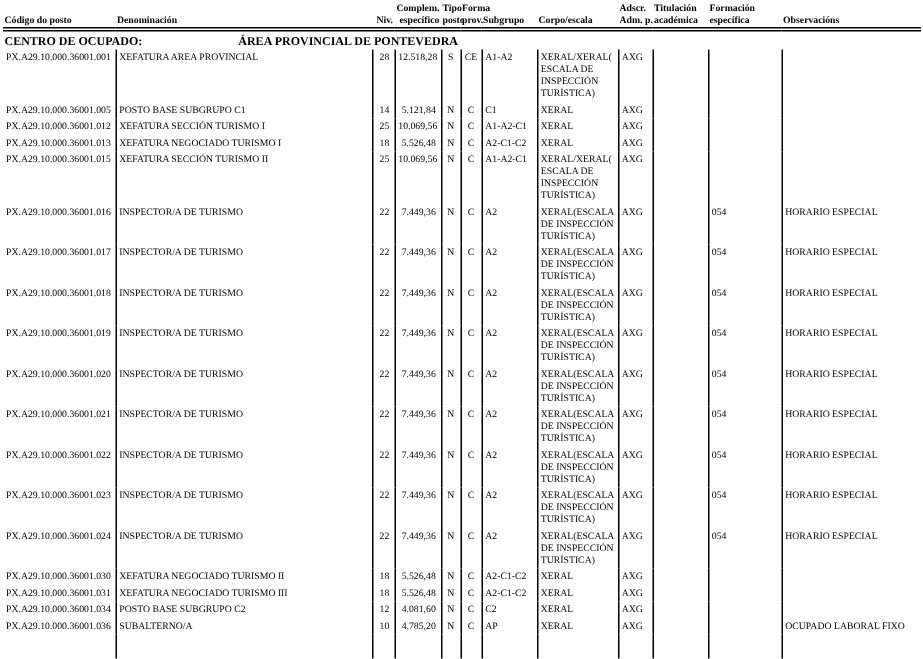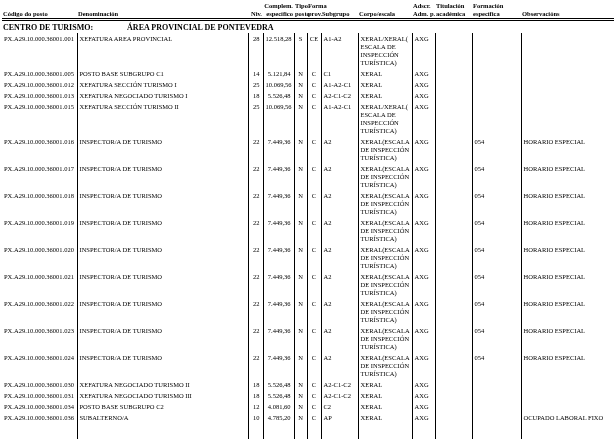--- a/index.html
+++ b/index.html
@@ -45,21 +45,21 @@
   thead th.h-right { text-align: right; }
   thead th.h-ctr   { text-align: center; }
 
   tr.centro td {
     border: none;
     padding: 2px 0 1px 1px;
     font-size: 8px;
     font-weight: bold;
     white-space: nowrap;
   }
-  tr.centro .centro-value { margin-left: 32px; }
+  tr.centro .centro-value { margin-left: 62px; }
 
   tbody.data td {
     border-left: 1px solid #000;
     border-right: 1px solid #000;
     font-size: 6.5px;
     line-height: 8px;
     vertical-align: top;
     padding: 2px 1px 1px 2px;
     overflow: hidden;
   }
@@ -138,21 +138,21 @@
           </th>
         <th>
             <div></div>
             <div>Observacións</div>
           </th>
       </tr>
     </thead>
     <tbody>
       <tr class="centro">
         <td colspan="12">
-          <span>CENTRO DE TURISMO:</span>
+          <span>CENTRO DE OCUPADO:</span>
           <span class="centro-value">ÁREA PROVINCIAL DE PONTEVEDRA</span>
         </td>
       </tr>
     </tbody>
     <tbody class="data" id="table-body">
         <tr>
           <td class="nowrap">PX.A29.10.000.36001.001</td>
           <td class="nowrap">XEFATURA AREA PROVINCIAL</td>
           <td class="num">28</td>
           <td class="num">12.518,28</td>

